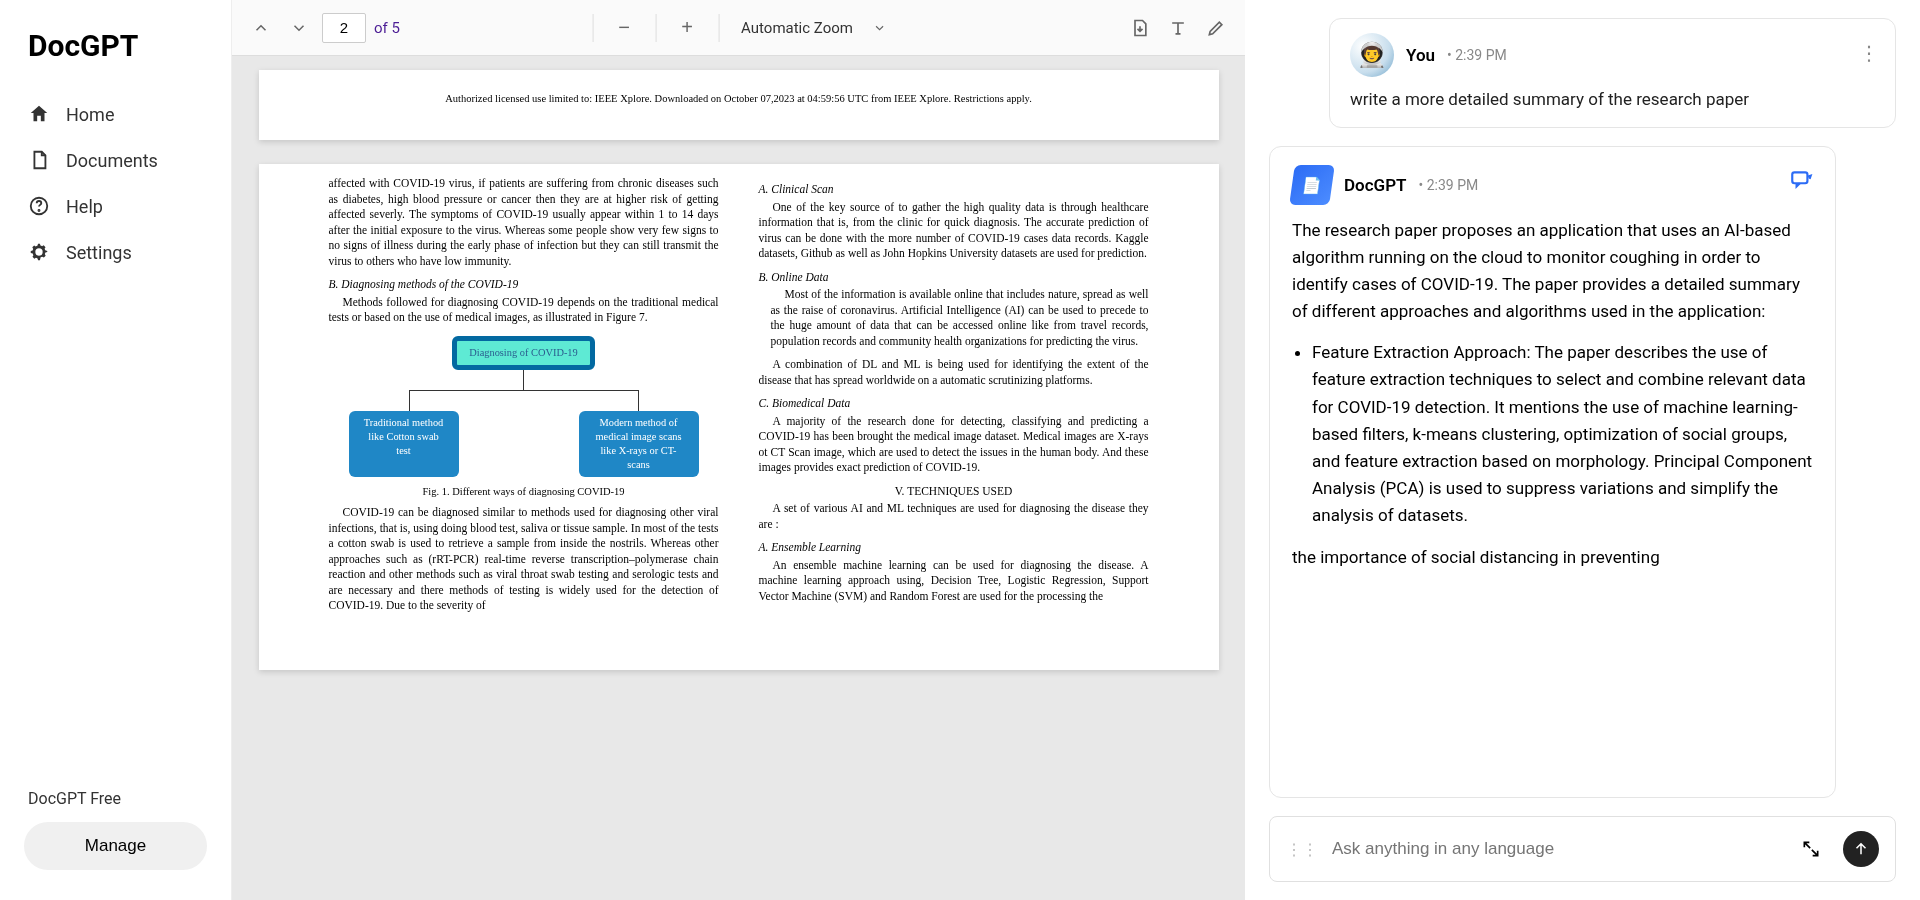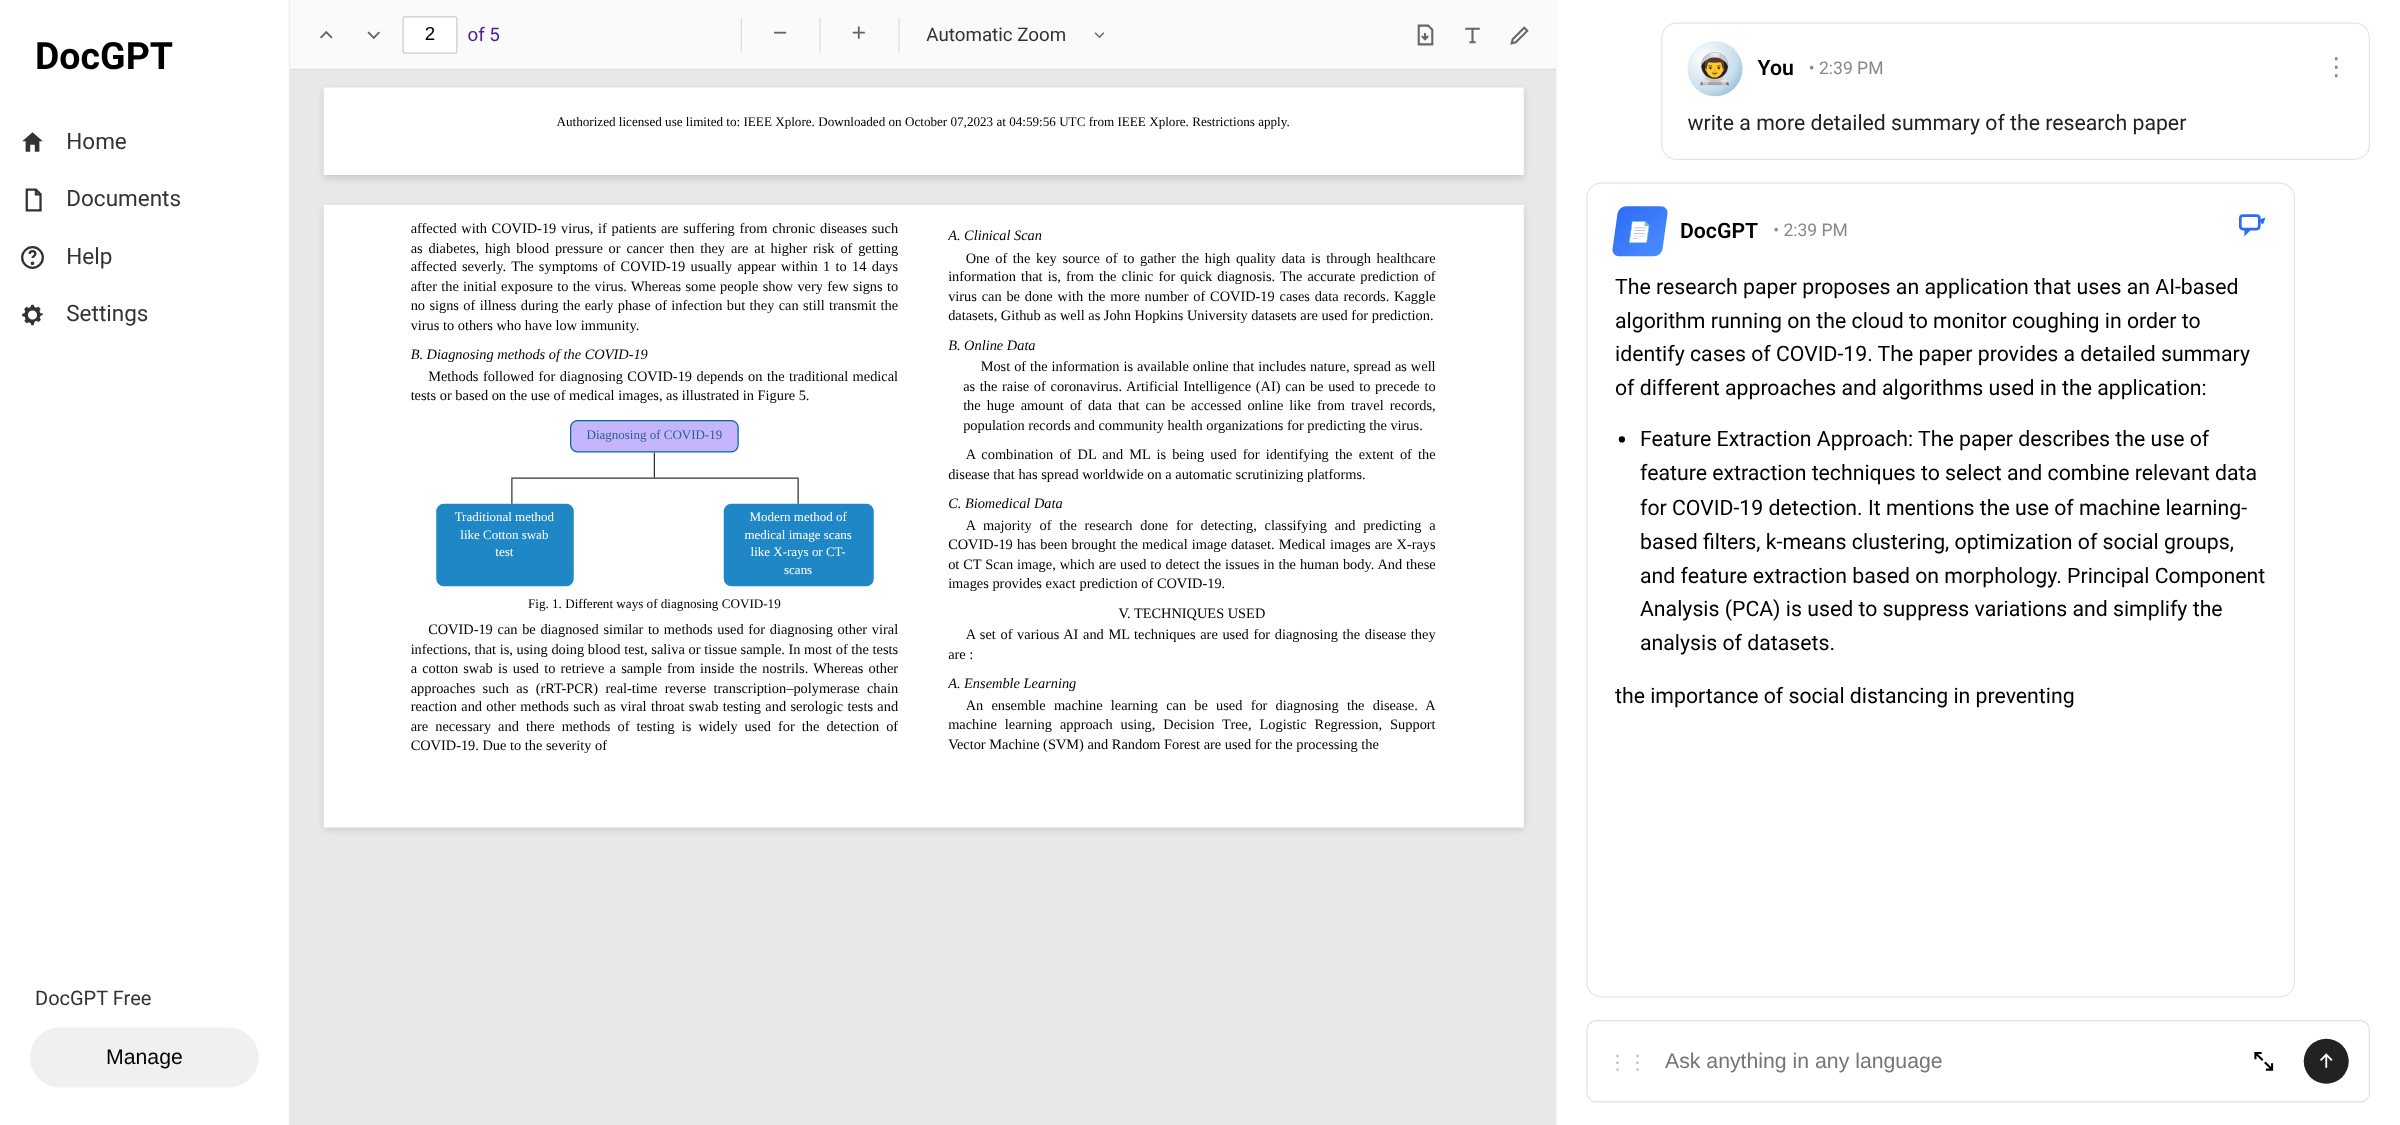--- a/index.html
+++ b/index.html
@@ -2,21 +2,21 @@
 <html><head>
 <meta charset="utf-8">
 <style>
 * { box-sizing: border-box; margin: 0; padding: 0; }
 body { font-family: -apple-system, BlinkMacSystemFont, "Segoe UI", Roboto, sans-serif; overflow: hidden; width: 1920px; height: 900px; display: flex; background: #fff; }
 
 
 .sidebar { width: 232px; background: #fff; border-right: 1px solid #eee; padding: 20px 0; display: flex; flex-direction: column; }
 .sidebar-logo { font-size: 30px; font-weight: 700; padding: 8px 28px 28px; }
 .sidebar-nav { flex: 1; }
-.sidebar-item { display: flex; align-items: flex-start; gap: 16px; padding: 12px 15px; font-size: 18px; cursor: pointer; color: #333; }
+.sidebar-item { display: flex; align-items: center; gap: 16px; padding: 12px 28px; font-size: 18px; cursor: pointer; color: #333; }
 .sidebar-item svg { width: 22px; height: 22px; flex-shrink: 0; }
 .sidebar-footer { padding: 0 24px 10px; }
 .sidebar-plan { font-size: 16px; color: #333; margin-bottom: 14px; padding-left: 4px; }
 .sidebar-manage { width: 100%; background: #f0f0f0; border: none; border-radius: 24px; padding: 14px 0; font-size: 17px; cursor: pointer; }
 
 
 .docview { flex: 1; display: flex; flex-direction: column; background: #e8e8e8; position: relative; }
 .doc-toolbar { height: 56px; background: #fafafa; border-bottom: 1px solid #ddd; display: flex; align-items: center; padding: 0 14px; gap: 8px; }
 .doc-toolbar .nav-btn { width: 30px; height: 30px; display: flex; align-items: center; justify-content: center; background: none; border: none; cursor: pointer; color: #666; font-size: 20px; }
 .doc-toolbar .page-input { width: 44px; height: 30px; text-align: center; border: 1px solid #ccc; border-radius: 2px; font-size: 15px; }
@@ -29,21 +29,21 @@
 .doc-pages { flex: 1; overflow: auto; padding: 14px 20px; }
 .doc-page { background: #fff; width: 960px; margin: 0 auto 24px; box-shadow: 0 2px 6px rgba(0,0,0,.15); padding: 12px 70px 48px; font-size: 11.5px; font-family: Georgia, 'Times New Roman', serif; line-height: 1.35; color: #000; }
 .doc-page.stub { min-height: 70px; padding: 22px 70px 22px; text-align: center; font-size: 10.5px; }
 .doc-cols { display: flex; gap: 40px; }
 .doc-col { flex: 1; text-align: justify; }
 .doc-col h4 { font-style: italic; font-weight: 400; margin: 6px 0 2px; font-size: 11.5px; }
 .doc-col .blk { margin-bottom: 8px; }
 
 .fig { text-align: center; margin: 10px 0 6px; }
 .fig .node { display:inline-block; padding:5px 12px; border-radius:6px; font-size:10.4px; color:#fff; }
-.fig .node.yel { background:#c4b5fd; color:#2b5d8f; border:1px solid #0369a1; }
+.fig .node.yel { background:#5eead4; color:#2b5d8f; border:5px solid #0369a1; }
 .fig .node.blue { background:#1f87c6; }
 .fig .cap { font-size:10.5px; margin-top:8px; }
 .fig-row { display:flex; justify-content:center; gap:120px; margin-top:18px; }
 .fig .line { width:1px; height:20px; background:#333; margin:0 auto; }
 .fig .fork { width: 230px; height:20px; margin:0 auto; position:relative; }
 .fig .fork::before, .fig .fork::after { content:''; position:absolute; top:0; width:1px; height:100%; background:#333; }
 .fig .fork::before { left:0; } .fig .fork::after { right:0; }
 .fig .forkbar { width:230px; height:1px; background:#333; margin:0 auto; }
 
 
@@ -165,21 +165,21 @@
   <div class="doc-pages">
     <div class="doc-page stub">
       <div>Authorized licensed use limited to: IEEE Xplore. Downloaded on October 07,2023 at 04:59:56 UTC from IEEE Xplore.  Restrictions apply.</div>
     </div>
 
     <div class="doc-page">
       <div class="doc-cols">
         <div class="doc-col">
           <div class="blk">affected with COVID-19 virus, if patients are suffering from chronic diseases such as diabetes, high blood pressure or cancer then they are at higher risk of getting affected severly. The symptoms of COVID-19 usually appear within 1 to 14 days after the initial exposure to the virus. Whereas some people show  very few signs to no signs of illness during the early phase of infection but they can still transmit the virus to others who have low immunity.</div>
           <h4>B.    Diagnosing methods of the COVID-19</h4>
-          <div class="blk" style="text-indent:14px;">Methods followed for diagnosing COVID-19 depends on the traditional medical tests or  based on the use of medical images, as illustrated in Figure 5.</div>
+          <div class="blk" style="text-indent:14px;">Methods followed for diagnosing COVID-19 depends on the traditional medical tests or  based on the use of medical images, as illustrated in Figure 7.</div>
 
           <div class="fig">
             <div class="node yel"><span>Diagnosing of COVID-19</span></div>
             <div class="line"></div>
             <div class="forkbar"></div>
             <div class="fork"></div>
             <div class="fig-row" style="margin-top:0;">
               <div class="node blue" style="max-width:110px;"><span>Traditional method like Cotton swab test</span></div>
               <div class="node blue" style="max-width:120px;"><span>Modern method of medical image scans like X-rays or CT-scans</span></div>
             </div>

